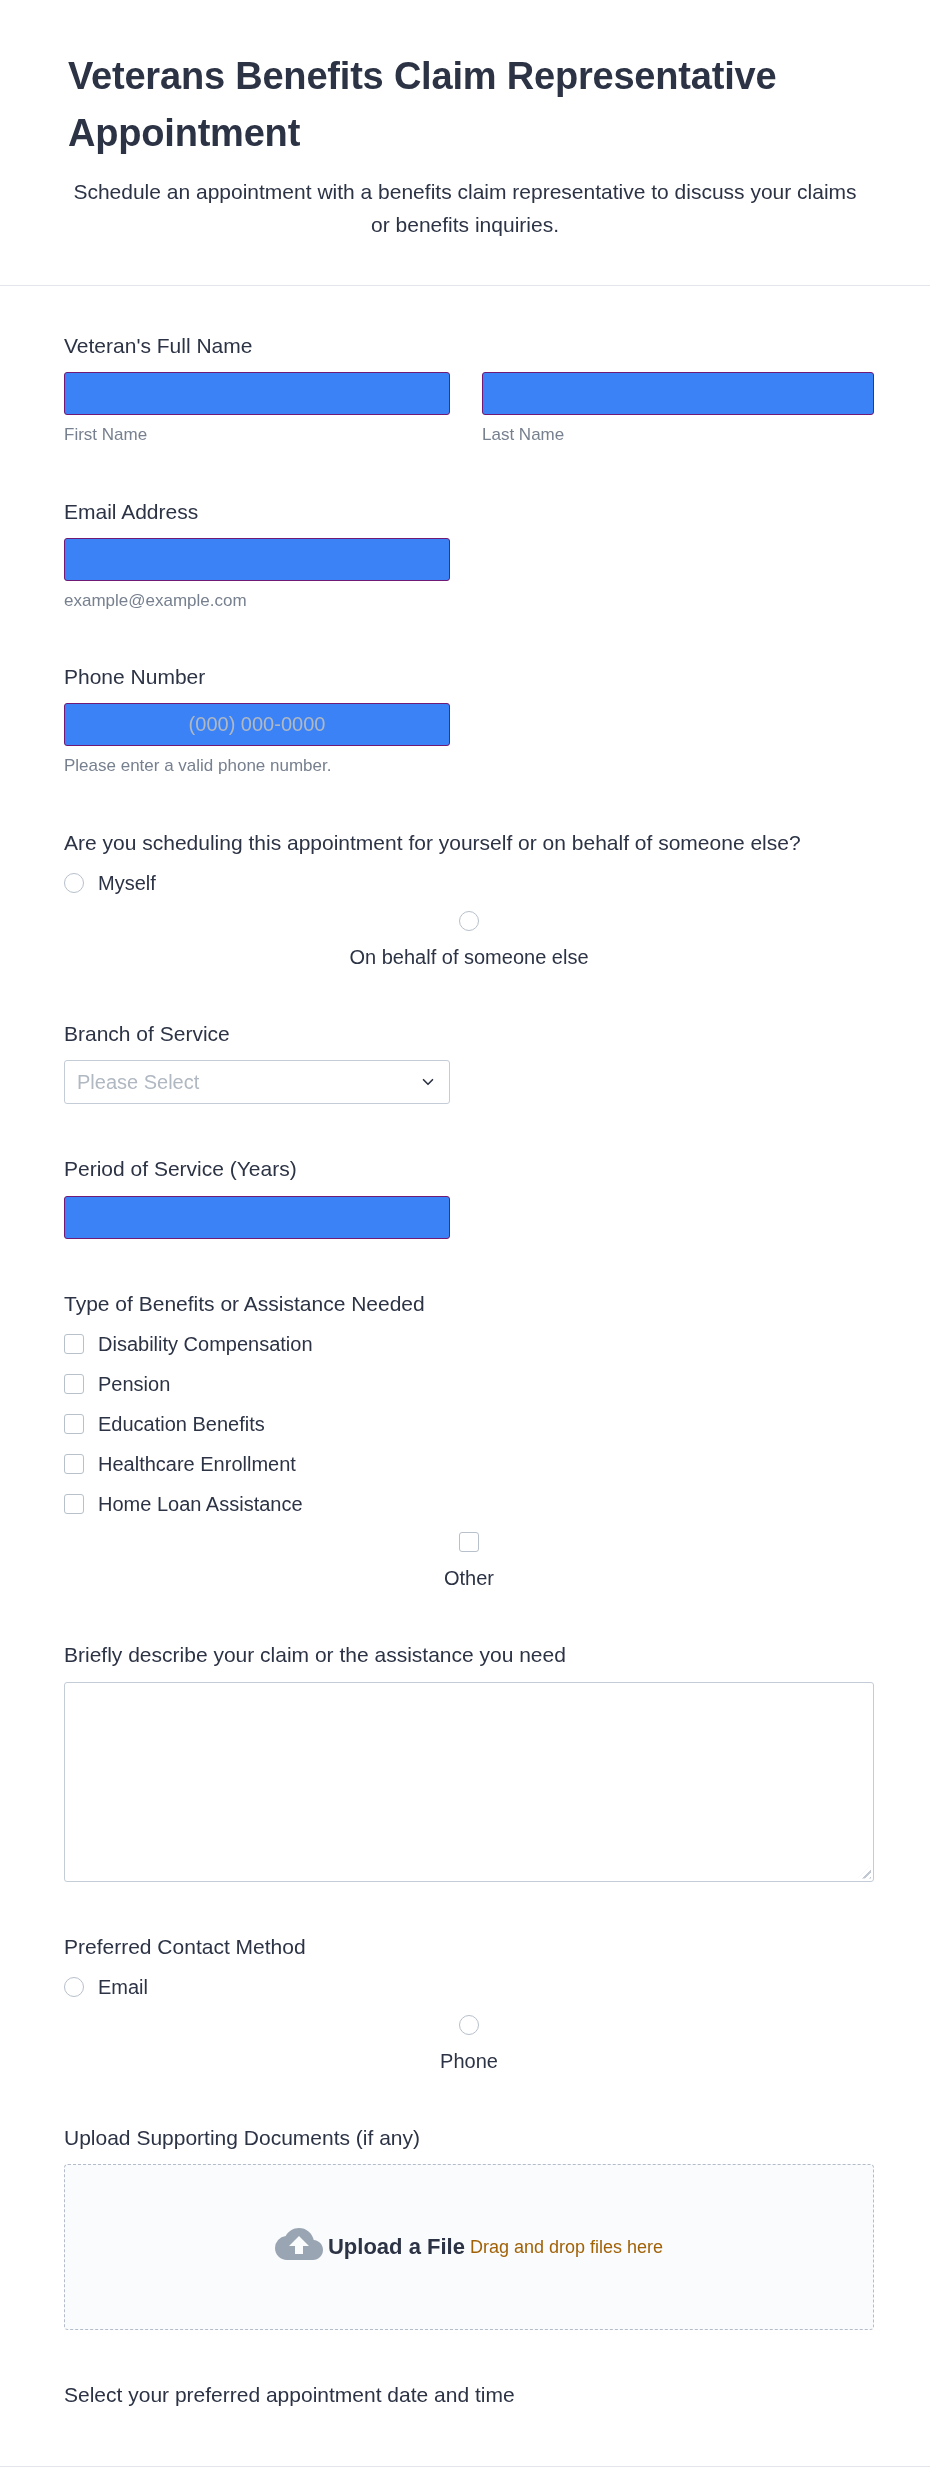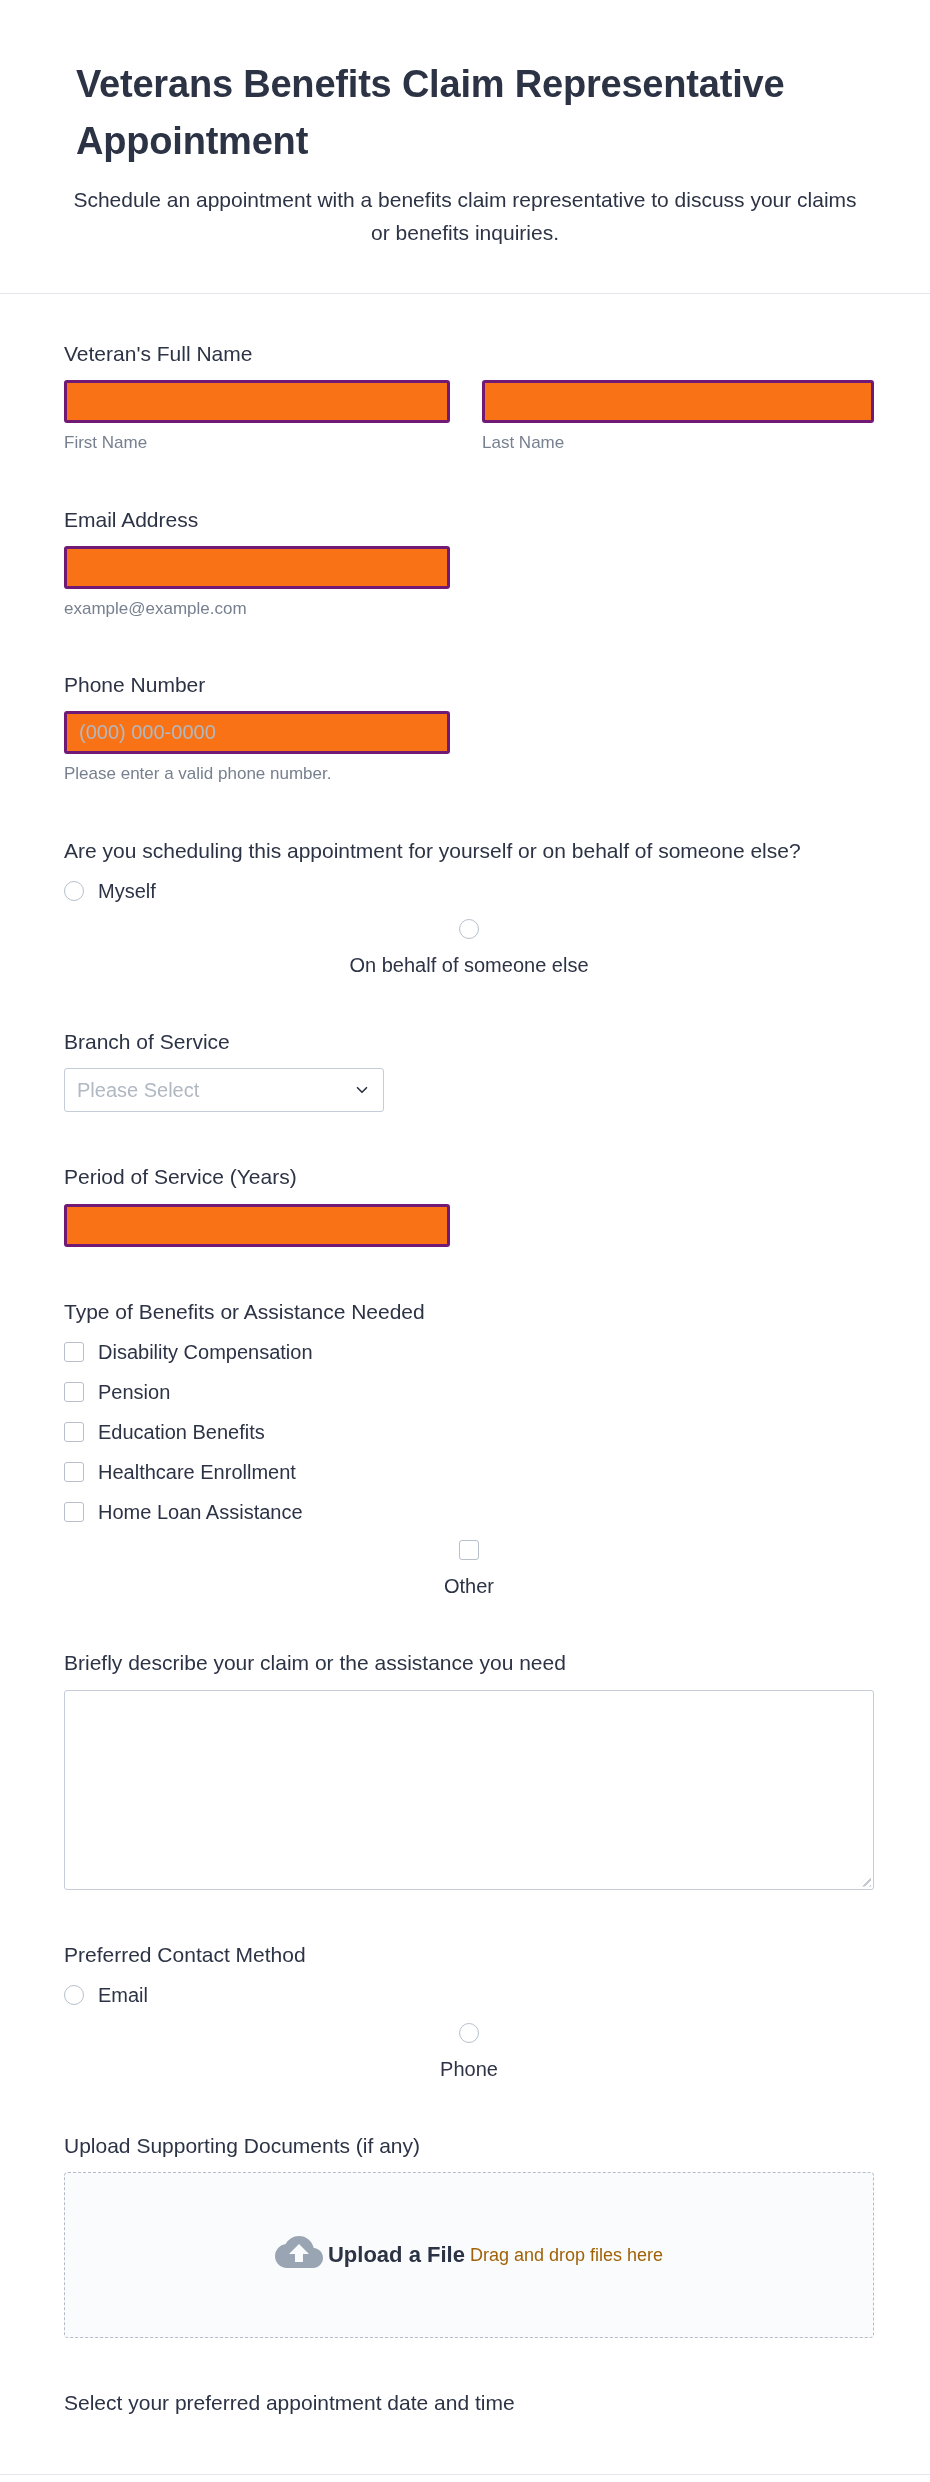--- a/index.html
+++ b/index.html
@@ -6,21 +6,21 @@
   html, body { margin: 0; padding: 0; }
   body {
     width: 930px;
     min-height: 2482px;
     background: #ffffff;
     font-family: "Liberation Sans", sans-serif;
     color: #2c3345;
   }
   .header { padding: 44px 64px 44px 64px; }
   .form-title {
-    margin: 12px;
+    margin: 4px;
     font-size: 38px;
     font-weight: 700;
     line-height: 1.5;
     color: #2c3345;
     letter-spacing: -0.2px;
   }
   .form-subtitle {
     margin-top: 14px;
     font-size: 21px;
     line-height: 1.55;
@@ -40,28 +40,29 @@
     display: block;
     font-size: 21px;
     font-weight: 500;
     line-height: 1.4;
     color: #2c3345;
     margin-bottom: 12px;
   }
   .text-input {
     height: 43px;
     width: 386px;
-    border: 3px solid #701a75;
+    border: 1px solid #701a75;
     border-radius: 3px;
-    background: #f97316;
+    background: #3b82f6;
     font-family: inherit;
     font-size: 20px;
     color: #2c3345;
     padding: 0 12px;
     outline: none;
+    text-align: center;
   }
   .text-input::placeholder { color: #b0b8c2; }
   .name-row { display: flex; gap: 32px; }
   .name-col { width: 386px; }
   .name-col.last { width: 392px; }
   .name-col .text-input { width: 100%; }
   .sublabel {
     margin-top: 9px;
     font-size: 17px;
     color: #77808f;
@@ -86,21 +87,21 @@
   .checkbox {
     width: 20px; height: 20px;
     border: 1px solid #b7c0cb;
     border-radius: 3px;
     background: #fff;
     flex: none;
   }
   .opt-label { font-size: 20px; color: #2c3345; line-height: 1.2; }
   .select-wrap {
     position: relative;
-    width: 320px;
+    width: 386px;
     height: 44px;
     border: 1px solid #c4ccd8;
     border-radius: 3px;
     background: #fff;
     display: flex;
     align-items: center;
     padding: 0 40px 0 12px;
     cursor: pointer;
   }
   .select-placeholder { font-size: 20px; color: #b0b8c2; }

